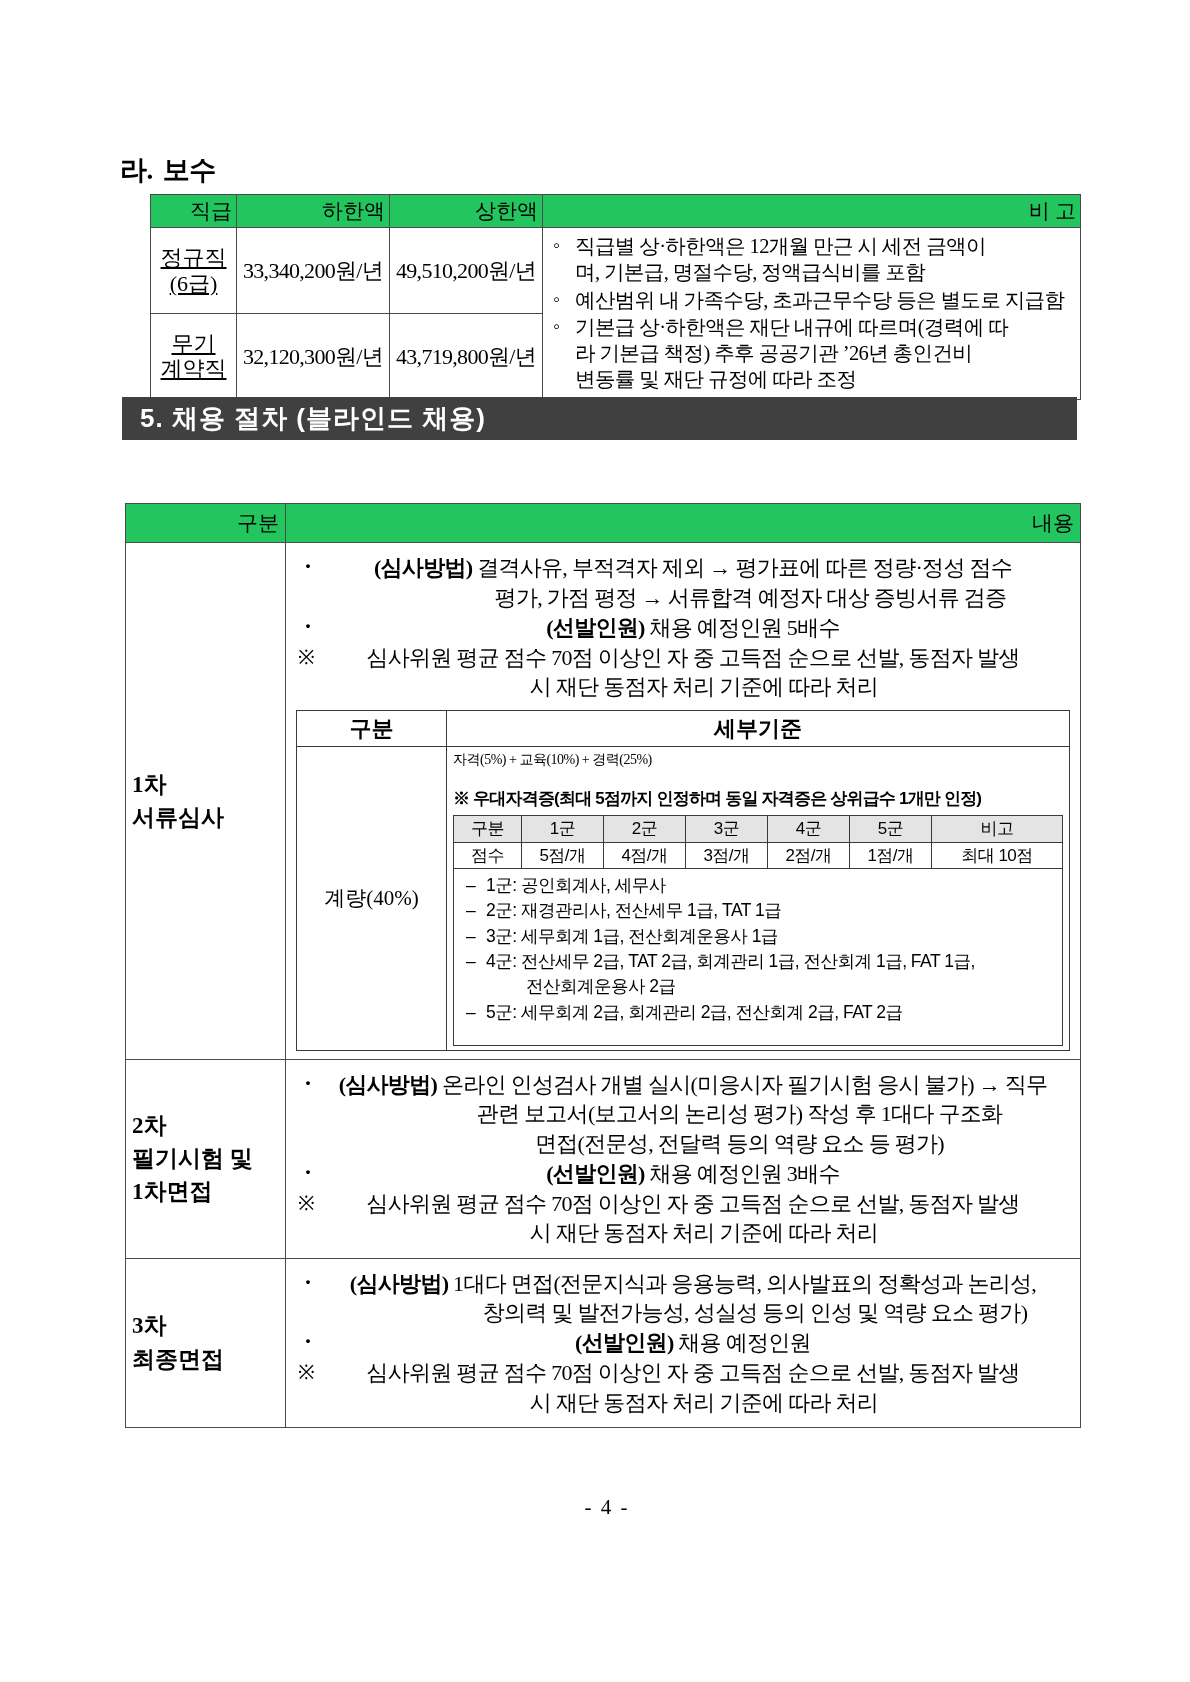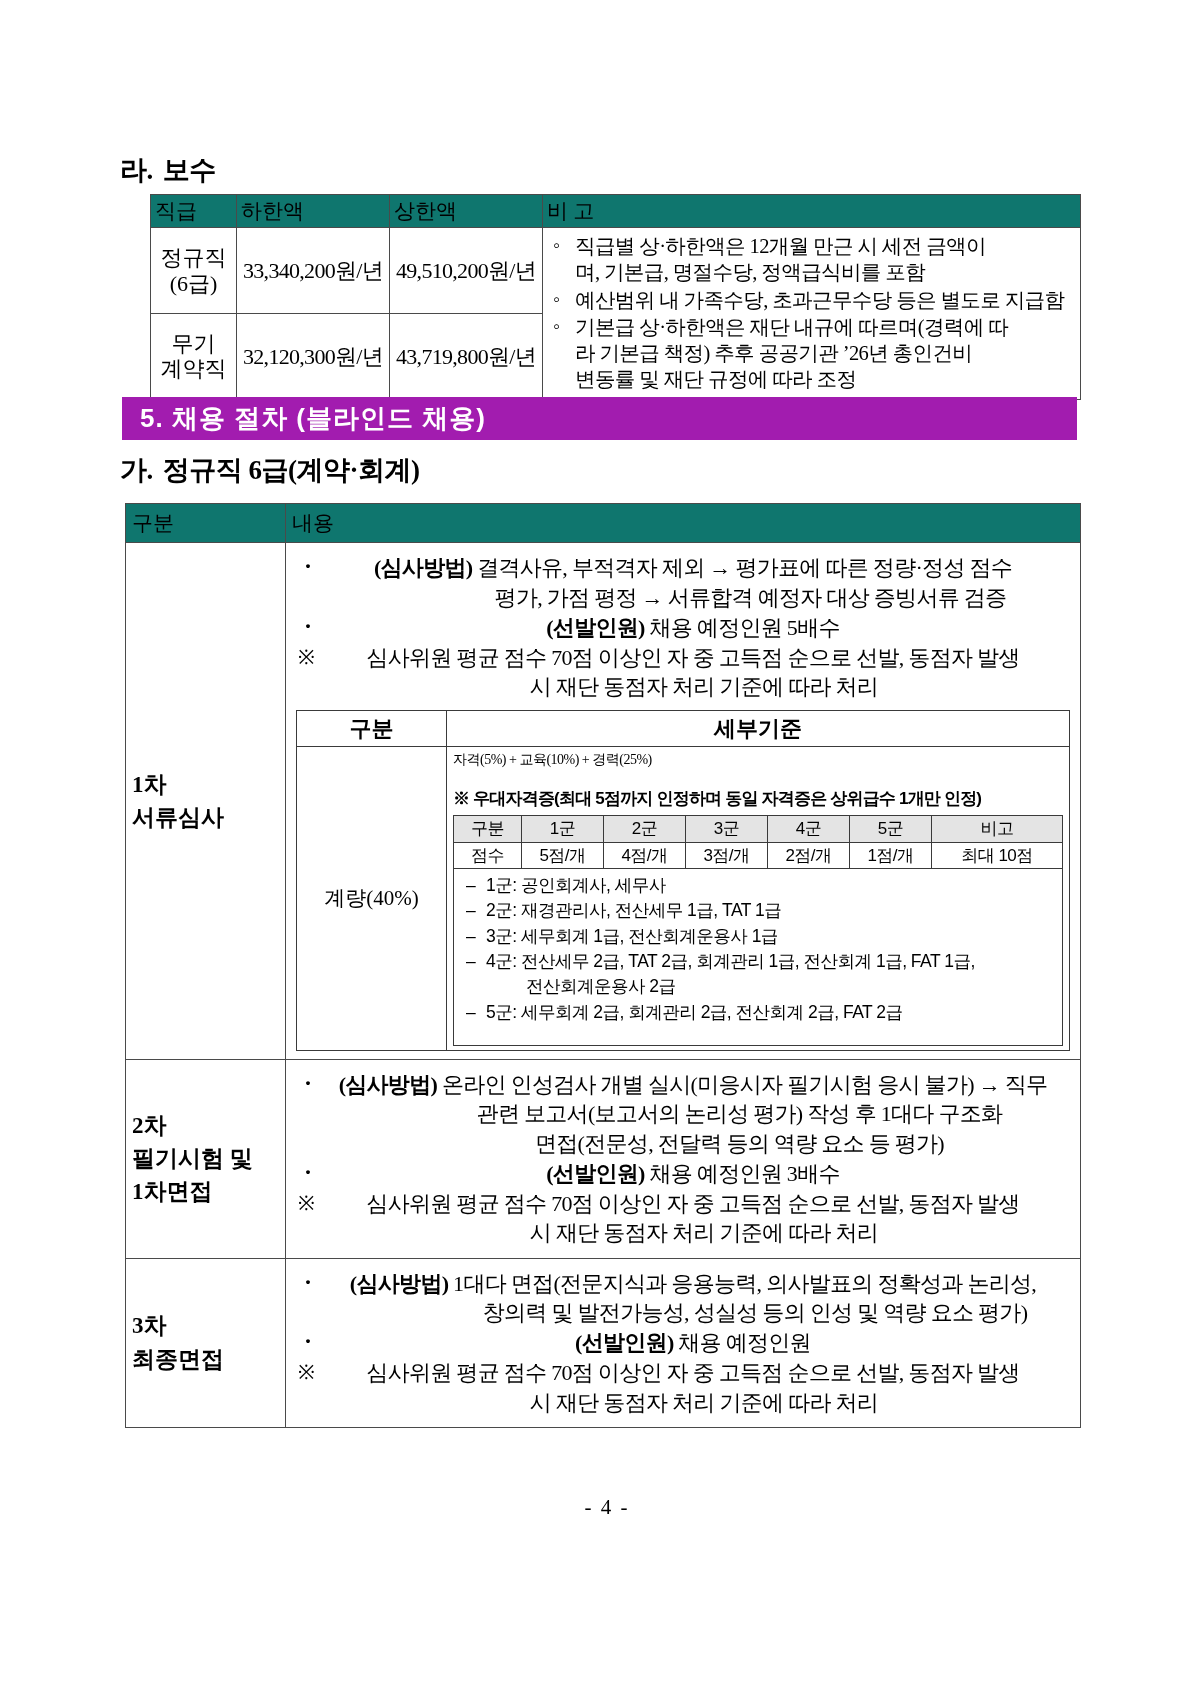--- a/index.html
+++ b/index.html
@@ -18,21 +18,21 @@
     font-family:"Liberation Serif", serif;
     font-weight:bold;
     font-size:27px;
     letter-spacing:-0.5px;
     white-space:nowrap;
   }
   .h-sub .marker { margin-right:10px; }
 
   .band {
     position:absolute;
-    background:#a21caf;
+    background:#404040;
     color:#ffffff;
     font-family:"Liberation Sans", sans-serif;
     font-weight:bold;
     font-size:26px;
     letter-spacing:1px;
     display:flex;
     align-items:center;
     padding-left:18px;
     box-sizing:border-box;
   }
@@ -46,30 +46,30 @@
   }
   table.doc td, table.doc th {
     border:1px solid #4a4a4a;
     vertical-align:middle;
     padding:2px 4px;
     font-weight:normal;
     font-size:21px;
     line-height:1.25;
   }
   .hdr {
-    background:#0f766e;
-    text-align:left;
+    background:#22c55e;
+    text-align:right;
     font-weight:bold;
     font-size:23px;
   }
 
   
   #pay-table td, #pay-table th { padding:3px 4px; }
   #pay-table .amt { text-align:center; font-size:22px; letter-spacing:-0.7px; white-space:nowrap; }
-  #pay-table .grade { text-align:center; font-size:22px; line-height:1.15; }
+  #pay-table .grade { text-align:center; font-size:22px; line-height:1.15;text-decoration:underline; }
   #pay-table .remark { padding:5px 8px 5px 6px; vertical-align:top; }
 
   ul.circ { list-style:none; margin:0; padding:0; }
   ul.circ > li {
     position:relative;
     padding-left:26px;
     font-size:20.5px;
     line-height:1.28;
     letter-spacing:-0.6px;
     text-align:justify;
@@ -251,23 +251,20 @@
           <span>계약직</span>
         </td>
         <td class="amt">32,120,300원/년</td>
         <td class="amt">43,719,800원/년</td>
       </tr>
     </tbody>
   </table>
 
   <div class="band" style="left:110px; top:397px; width:955px; height:43px;">5. 채용 절차 (블라인드 채용)</div>
 
-  <div class="h-sub" style="left:108px; top:452px;">
-    <span class="marker">가.</span><span>정규직 6급(계약·회계)</span>
-  </div>
 
   <table class="doc" id="proc-table" style="left:113px; top:503px; width:955px;">
     <colgroup>
         <col style="width:160px">
         <col style="width:795px">
       </colgroup>
     <tbody>
       <tr>
         <td class="hdr">구분</td>
         <td class="hdr">내용</td>

